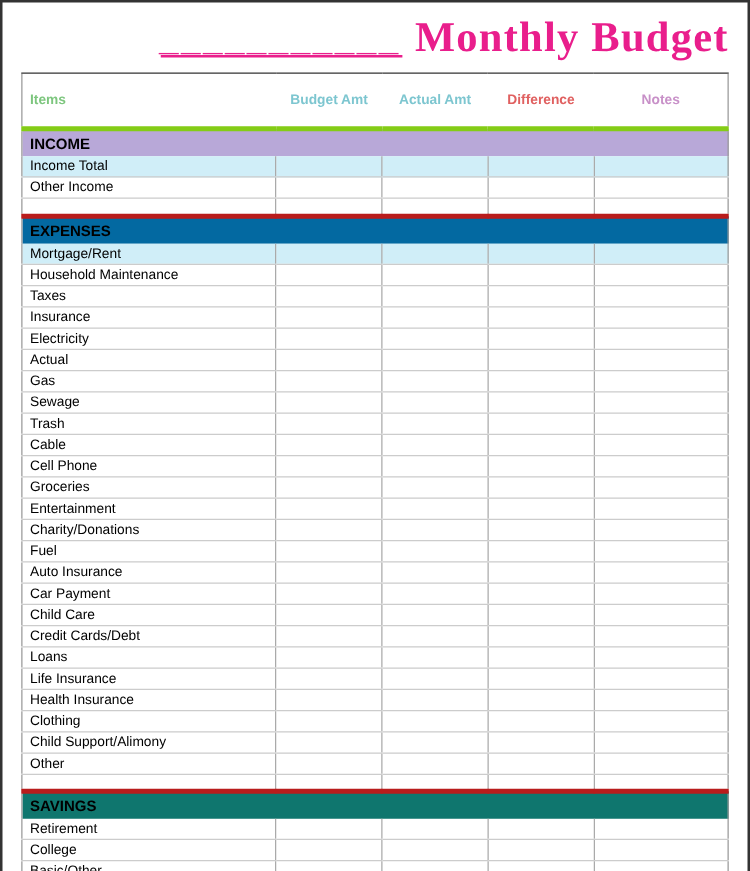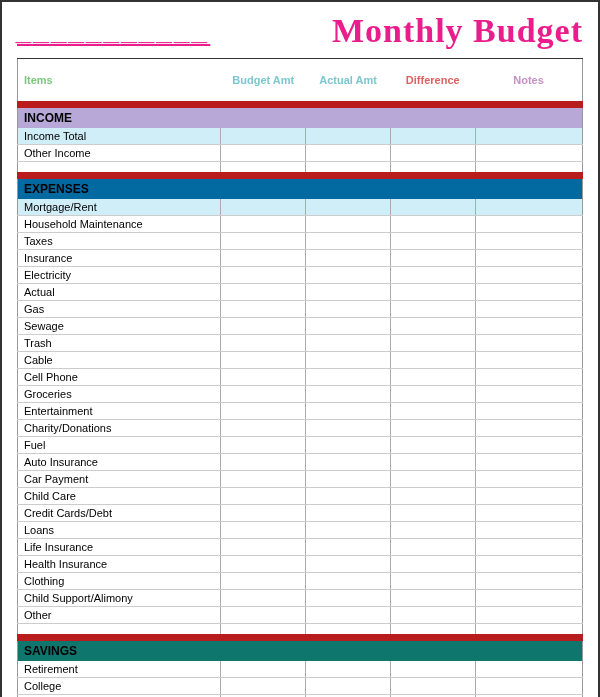--- a/index.html
+++ b/index.html
@@ -12,21 +12,21 @@
     .page {
       width: 600px;
       min-height: 697px;
       background: #fff;
       padding: 10px 15px 15px 15px;
       border: 1px solid #ddd;
     }
     .header {
       display: flex;
       align-items: center;
-      justify-content: space-between;
+      justify-content: flex-end;
       margin-bottom: 8px;
       gap: 10px;
     }
     .header-underline {
       color: #e91e8c;
       font-size: 28px;
       font-weight: bold;
       letter-spacing: 2px;
       text-decoration: underline;
       text-decoration-color: #e91e8c;
@@ -62,21 +62,21 @@
     .col-header-budget { color: #7dc6d0; }
     .col-header-actual { color: #7dc6d0; }
     .col-header-diff { color: #e06060; }
     .col-header-notes { color: #c890c8; }
 
     .section-header td {
       background: #b8a8d8;
       font-weight: bold;
       font-size: 12px;
       padding: 3px 6px;
-      border-top: 7px solid #b91c1c;
+      border-top: 4px solid #b91c1c;
     }
     .section-header-income td { background: #b8a8d8; }
     .section-header-expenses td { background: #0369a1; }
     .section-header-savings td { background: #0f766e; }
     .section-header-totals td { background: #c8d8a8; }
 
     .data-row td {
       border-bottom: 1px solid #ccc;
       padding: 2px 4px;
       height: 16px;

